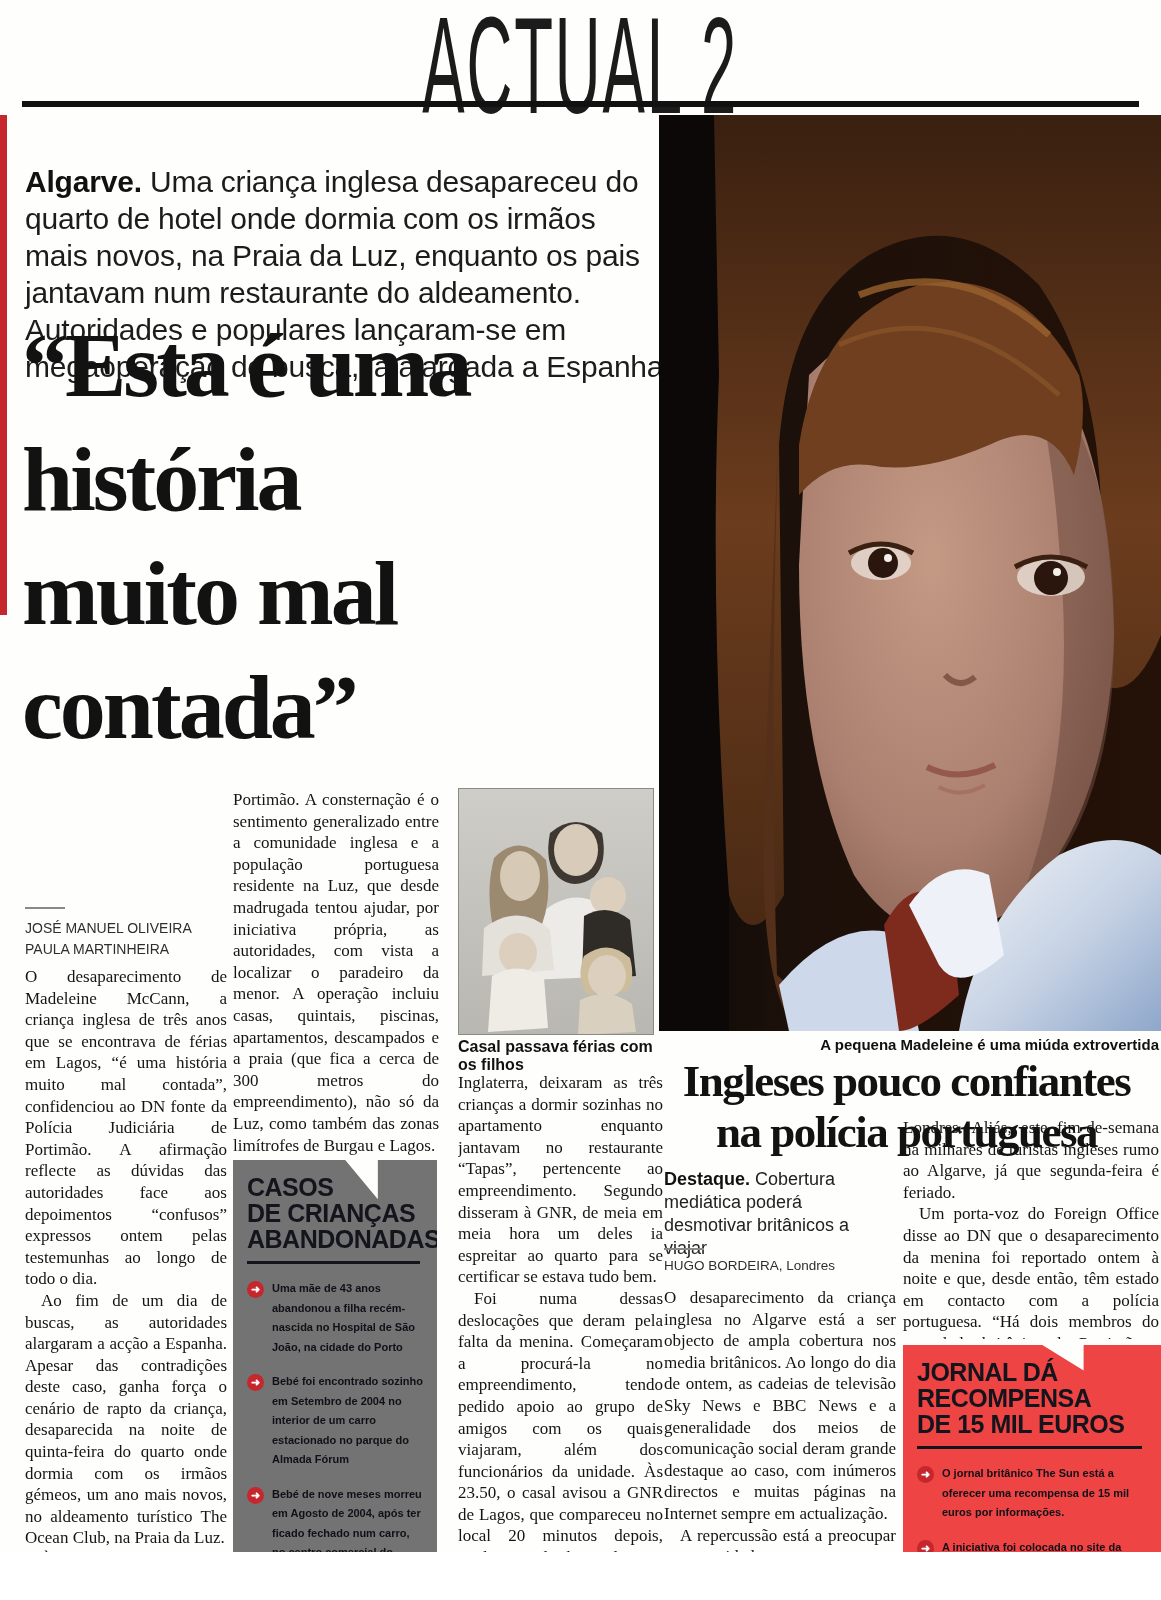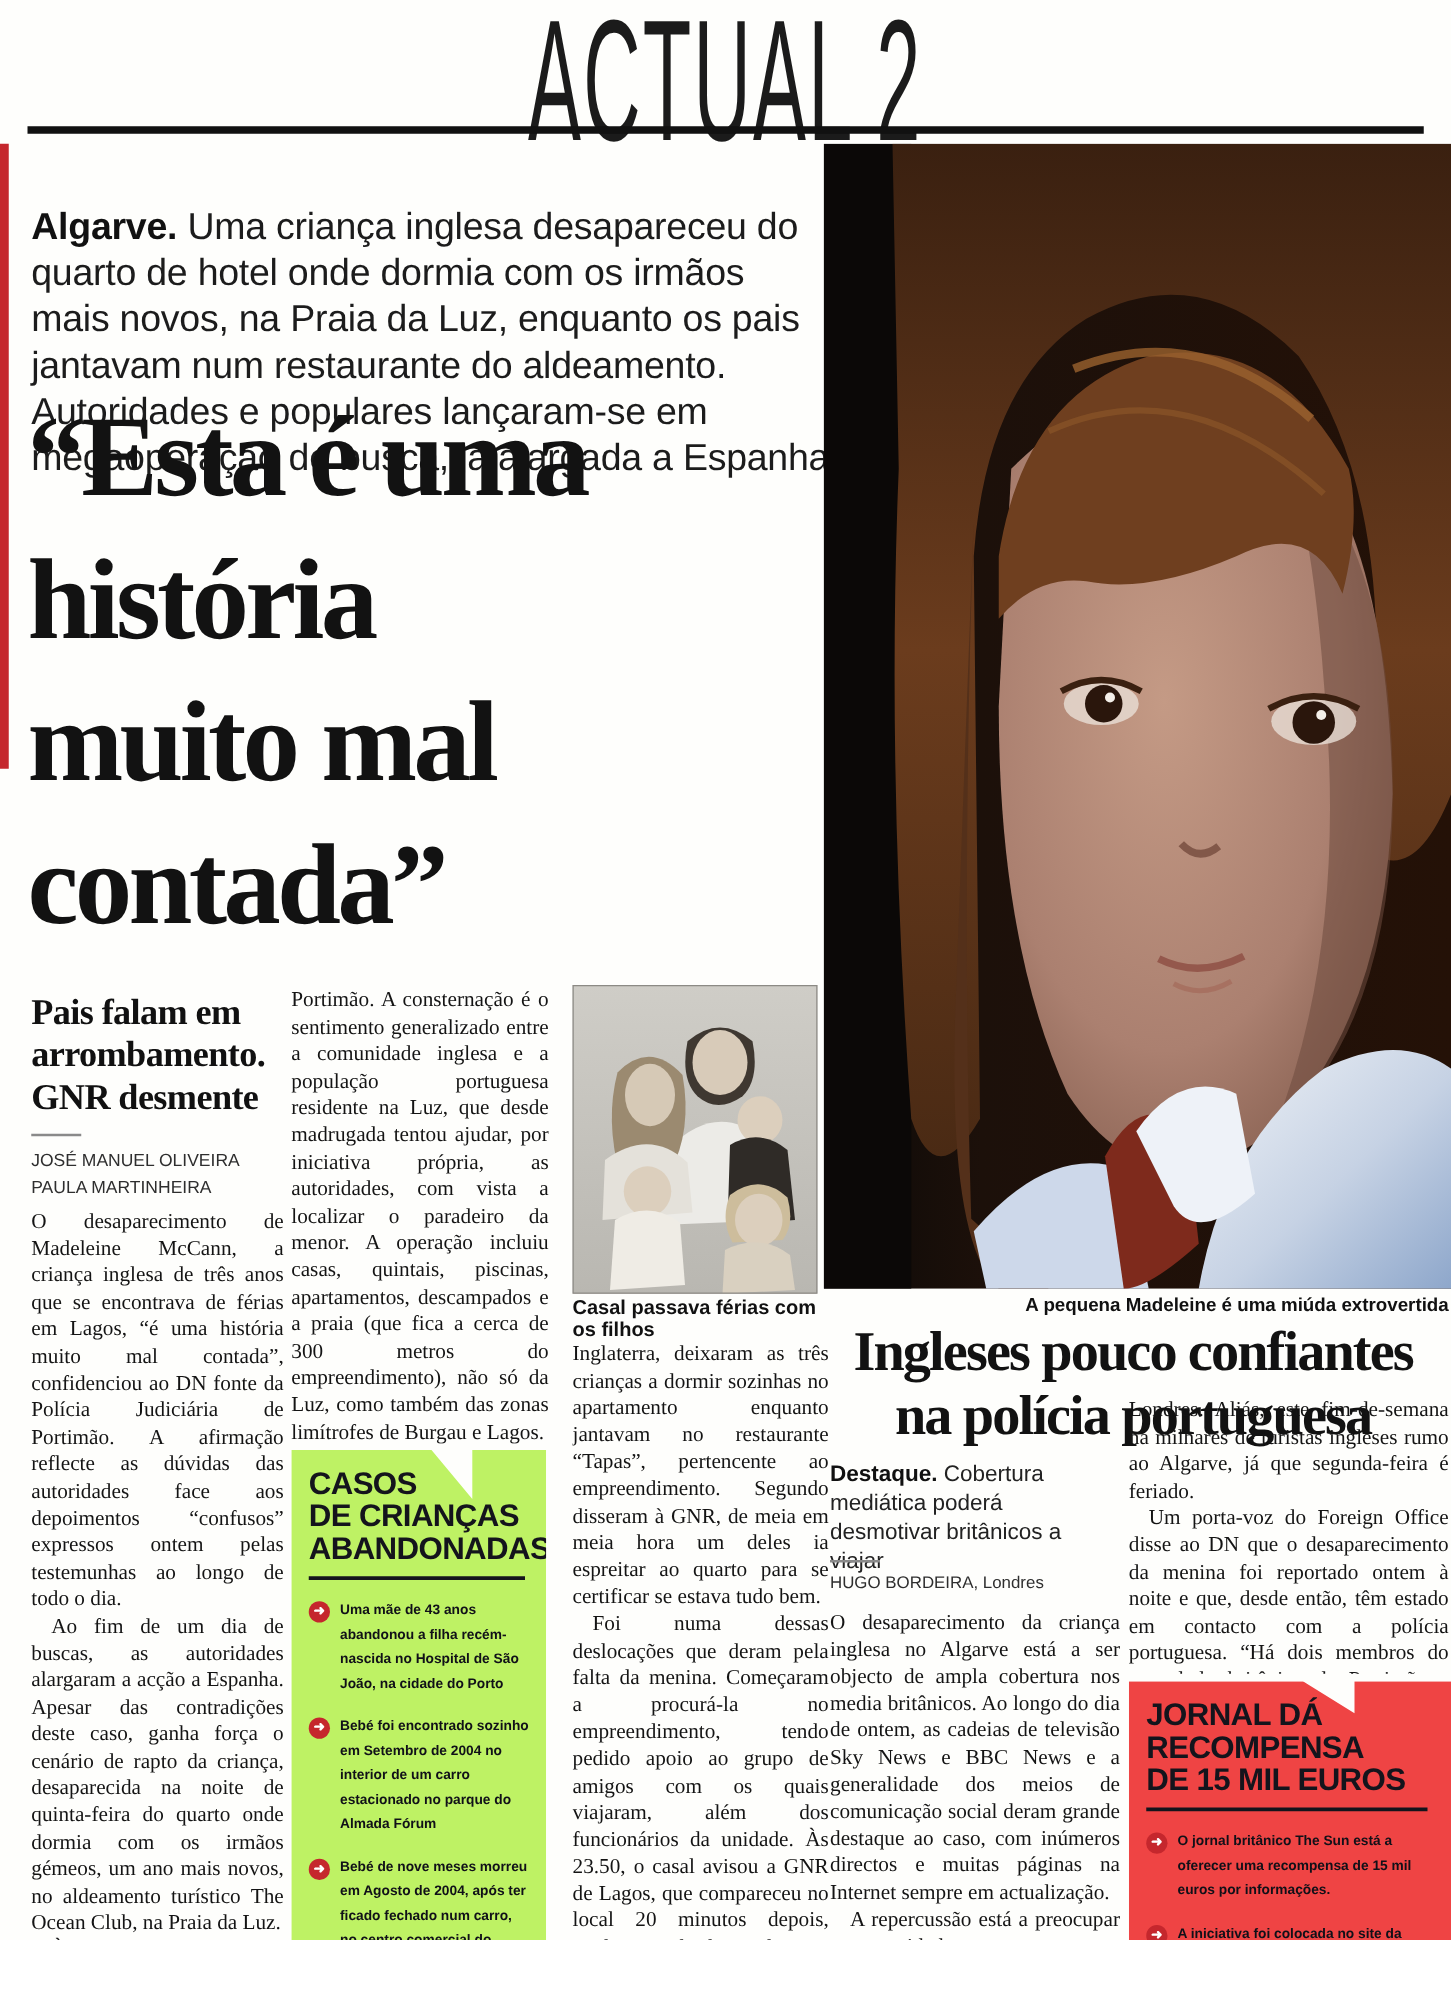--- a/index.html
+++ b/index.html
@@ -86,23 +86,20 @@
   <div class="top-rule"></div>
   <div class="red-bar" style="background: rgb(197, 39, 45);"></div>
 
   <p class="lead"><span class="kicker">Algarve.</span><span> Uma criança inglesa desapareceu do quarto de hotel onde dormia com os irmãos mais novos, na Praia da Luz, enquanto os pais jantavam num restaurante do aldeamento. Autoridades e populares lançaram-se em megaoperação de busca, já alargada a Espanha</span></p>
 
   <h1 class="headline" style="margin:0;">“Esta é uma
 história
 muito mal
 contada”</h1>
 
-  <h2 class="subhead" style="margin:0;">Pais falam em
-arrombamento.
-GNR desmente</h2>
   <div class="byline-rule"></div>
   <div class="bylines">
     <div>JOSÉ MANUEL OLIVEIRA</div>
     <div>PAULA MARTINHEIRA</div>
   </div>
 
   <div id="col1" class="body-col">
     <p>O desaparecimento de Madeleine McCann, a criança inglesa de três anos que se encontrava de férias em Lagos, “é uma história muito mal contada”, confidenciou ao DN fonte da Polícia Judiciária de Portimão. A afirmação reflecte as dúvidas das autoridades face aos depoimentos “confusos” expressos ontem pelas testemunhas ao longo de todo o dia.</p>
     <p>Ao fim de um dia de buscas, as autoridades alargaram a acção a Espanha. Apesar das contradições deste caso, ganha força o cenário de rapto da criança, desaparecida na noite de quinta-feira do quarto onde dormia com os irmãos gémeos, um ano mais novos, no aldeamento turístico The Ocean Club, na Praia da Luz.</p>
     <p>À hora do fecho desta edição, continuavam as buscas a cargo de meia centena de militares da GNR, ajudados por cães pisteiros especializados na detecção de pessoas e salvamentos, aos quais foi dada a manta cor-de-rosa que cobria a pequena na cama onde dormia. Desde as 16 horas, os meios tinham sido reforçados com um helicóptero do Serviço Nacional de Bombeiros e Protecção Civil, bombeiros de Lagos e mergulhadores da Polícia Marítima.</p>
@@ -216,21 +213,21 @@
 
   <div id="rcolA" class="body-col">
     <p>O desaparecimento da criança inglesa no Algarve está a ser objecto de ampla cobertura nos media britânicos. Ao longo do dia de ontem, as cadeias de televisão Sky News e BBC News e a generalidade dos meios de comunicação social deram grande destaque ao caso, com inúmeros directos e muitas páginas na Internet sempre em actualização.</p>
     <p>A repercussão está a preocupar as autoridades portuguesas em Londres, que receiam danos na imagem do País como destino turístico. Isto porque o Algarve é uma rota de eleição dos britânicos e o Reino Unido o principal mercado de origem dos turistas que visitam Portugal. “Apesar das diligências da polícia, a nossa imagem pode ser afectada, porque há muitos turistas britânicos a visitar a região”, disse ao DN fonte da embaixada portuguesa em</p>
   </div>
   <div id="rcolB" class="body-col">
     <p>Londres. Aliás, este fim-de-semana há milhares de turistas ingleses rumo ao Algarve, já que segunda-feira é feriado.</p>
     <p>Um porta-voz do Foreign Office disse ao DN que o desaparecimento da menina foi reportado ontem à noite e que, desde então, têm estado em contacto com a polícia portuguesa. “Há dois membros do consulado britânico de Portimão a acompanhar a família e a prestar todo o apoio consular necessário”.</p>
   </div>
 
-  <div id="casos-box" class="info-box" style="background: #bef264;">
+  <div id="casos-box" class="info-box" style="background: #737373;">
     <div class="box-title"><span>CASOS
 DE CRIANÇAS</span><span class="heavy"><br></span><span class="heavy">ABANDONADAS</span></div>
     <div class="box-rule"></div>
     <div class="box-item">
       <span class="bullet" style="background: rgb(197, 39, 45);">➜</span>
       <span class="txt">Uma mãe de 43 anos abandonou a filha recém-nascida no Hospital de São João, na cidade do Porto</span>
     </div>
     <div class="box-item">
       <span class="bullet" style="background: rgb(197, 39, 45);">➜</span>
       <span class="txt">Bebé foi encontrado sozinho em Setembro de 2004 no interior de um carro estacionado no parque do Almada Fórum</span>

